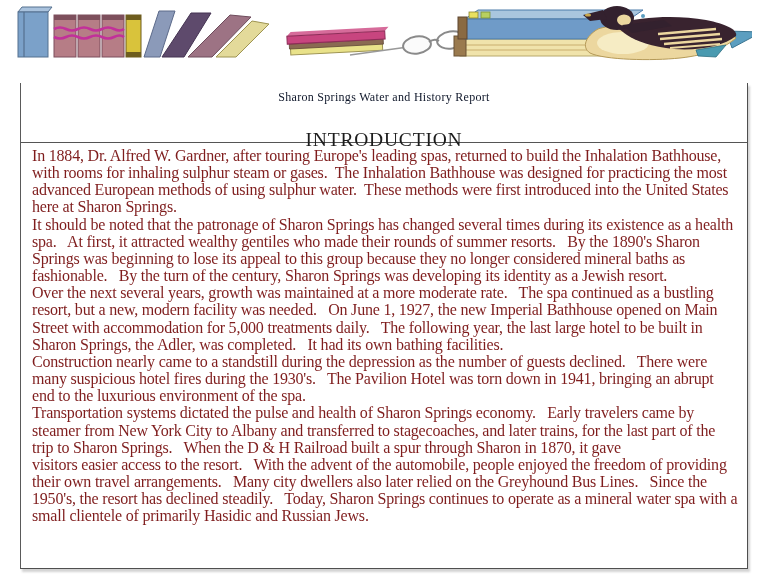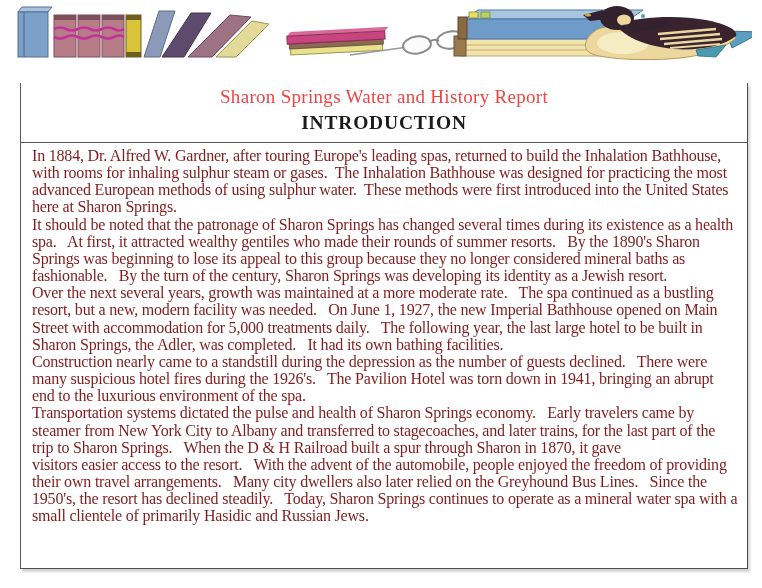--- a/index.html
+++ b/index.html
@@ -36,32 +36,32 @@
     box-sizing: border-box;
   }
   .title-block {
     height: 60px;
     border-bottom: 1px solid #555555;
     text-align: center;
     box-sizing: border-box;
     padding-top: 3px;
   }
   .doc-title {
-    font-size: 19px;
+    font-size: 12px;
     line-height: 22px;
-    color: #ef4444;
+    color: #0f172a;
     letter-spacing: 0.3px;
   }
   .doc-heading {
     font-size: 19.5px;
     line-height: 24px;
-    font-weight: bold;
+    font-weight: normal;
     color: #1c1c1c;
     letter-spacing: 0.8px;
-    margin-top: 3px;
+    margin-top: 20px;
   }
   .doc-body {
     padding: 4px 9px 0 11px;
     font-size: 16px;
     line-height: 17.15px;
     letter-spacing: -0.2px;
     color: #7f1d1d;
   }
   .para {
     margin: 0;
@@ -157,19 +157,19 @@
 
   <div class="frame">
     <div class="title-block">
       <div class="doc-title">Sharon Springs Water and History Report</div>
       <div class="doc-heading">INTRODUCTION</div>
     </div>
     <div class="doc-body" id="doc-body">
         <p class="para">In 1884, Dr. Alfred W. Gardner, after touring Europe's leading spas, returned to build the Inhalation Bathhouse, with rooms for inhaling sulphur steam or gases.  The Inhalation Bathhouse was designed for practicing the most advanced European methods of using sulphur water.  These methods were first introduced into the United States here at Sharon Springs.</p>
         <p class="para">It should be noted that the patronage of Sharon Springs has changed several times during its existence as a health spa.   At first, it attracted wealthy gentiles who made their rounds of summer resorts.   By the 1890's Sharon Springs was beginning to lose its appeal to this group because they no longer considered mineral baths as fashionable.   By the turn of the century, Sharon Springs was developing its identity as a Jewish resort.</p>
         <p class="para">Over the next several years, growth was maintained at a more moderate rate.   The spa continued as a bustling resort, but a new, modern facility was needed.   On June 1, 1927, the new Imperial Bathhouse opened on Main Street with accommodation for 5,000 treatments daily.   The following year, the last large hotel to be built in Sharon Springs, the Adler, was completed.   It had its own bathing facilities.</p>
-        <p class="para">Construction nearly came to a standstill during the depression as the number of guests declined.   There were many suspicious hotel fires during the 1926's.   The Pavilion Hotel was torn down in 1941, bringing an abrupt end to the luxurious environment of the spa.</p>
+        <p class="para">Construction nearly came to a standstill during the depression as the number of guests declined.   There were many suspicious hotel fires during the 1930's.   The Pavilion Hotel was torn down in 1941, bringing an abrupt end to the luxurious environment of the spa.</p>
         <p class="para">Transportation systems dictated the pulse and health of Sharon Springs economy.   Early travelers came by steamer from New York City to Albany and transferred to stagecoaches, and later trains, for the last part of the trip to Sharon Springs.   When the D &amp; H Railroad built a spur through Sharon in 1870, it gave
 visitors easier access to the resort.   With the advent of the automobile, people enjoyed the freedom of providing their own travel arrangements.   Many city dwellers also later relied on the Greyhound Bus Lines.   Since the 1950's, the resort has declined steadily.   Today, Sharon Springs continues to operate as a mineral water spa with a small clientele of primarily Hasidic and Russian Jews.</p>
       </div>
   </div>
 
 </div>
 
 </body></html>

